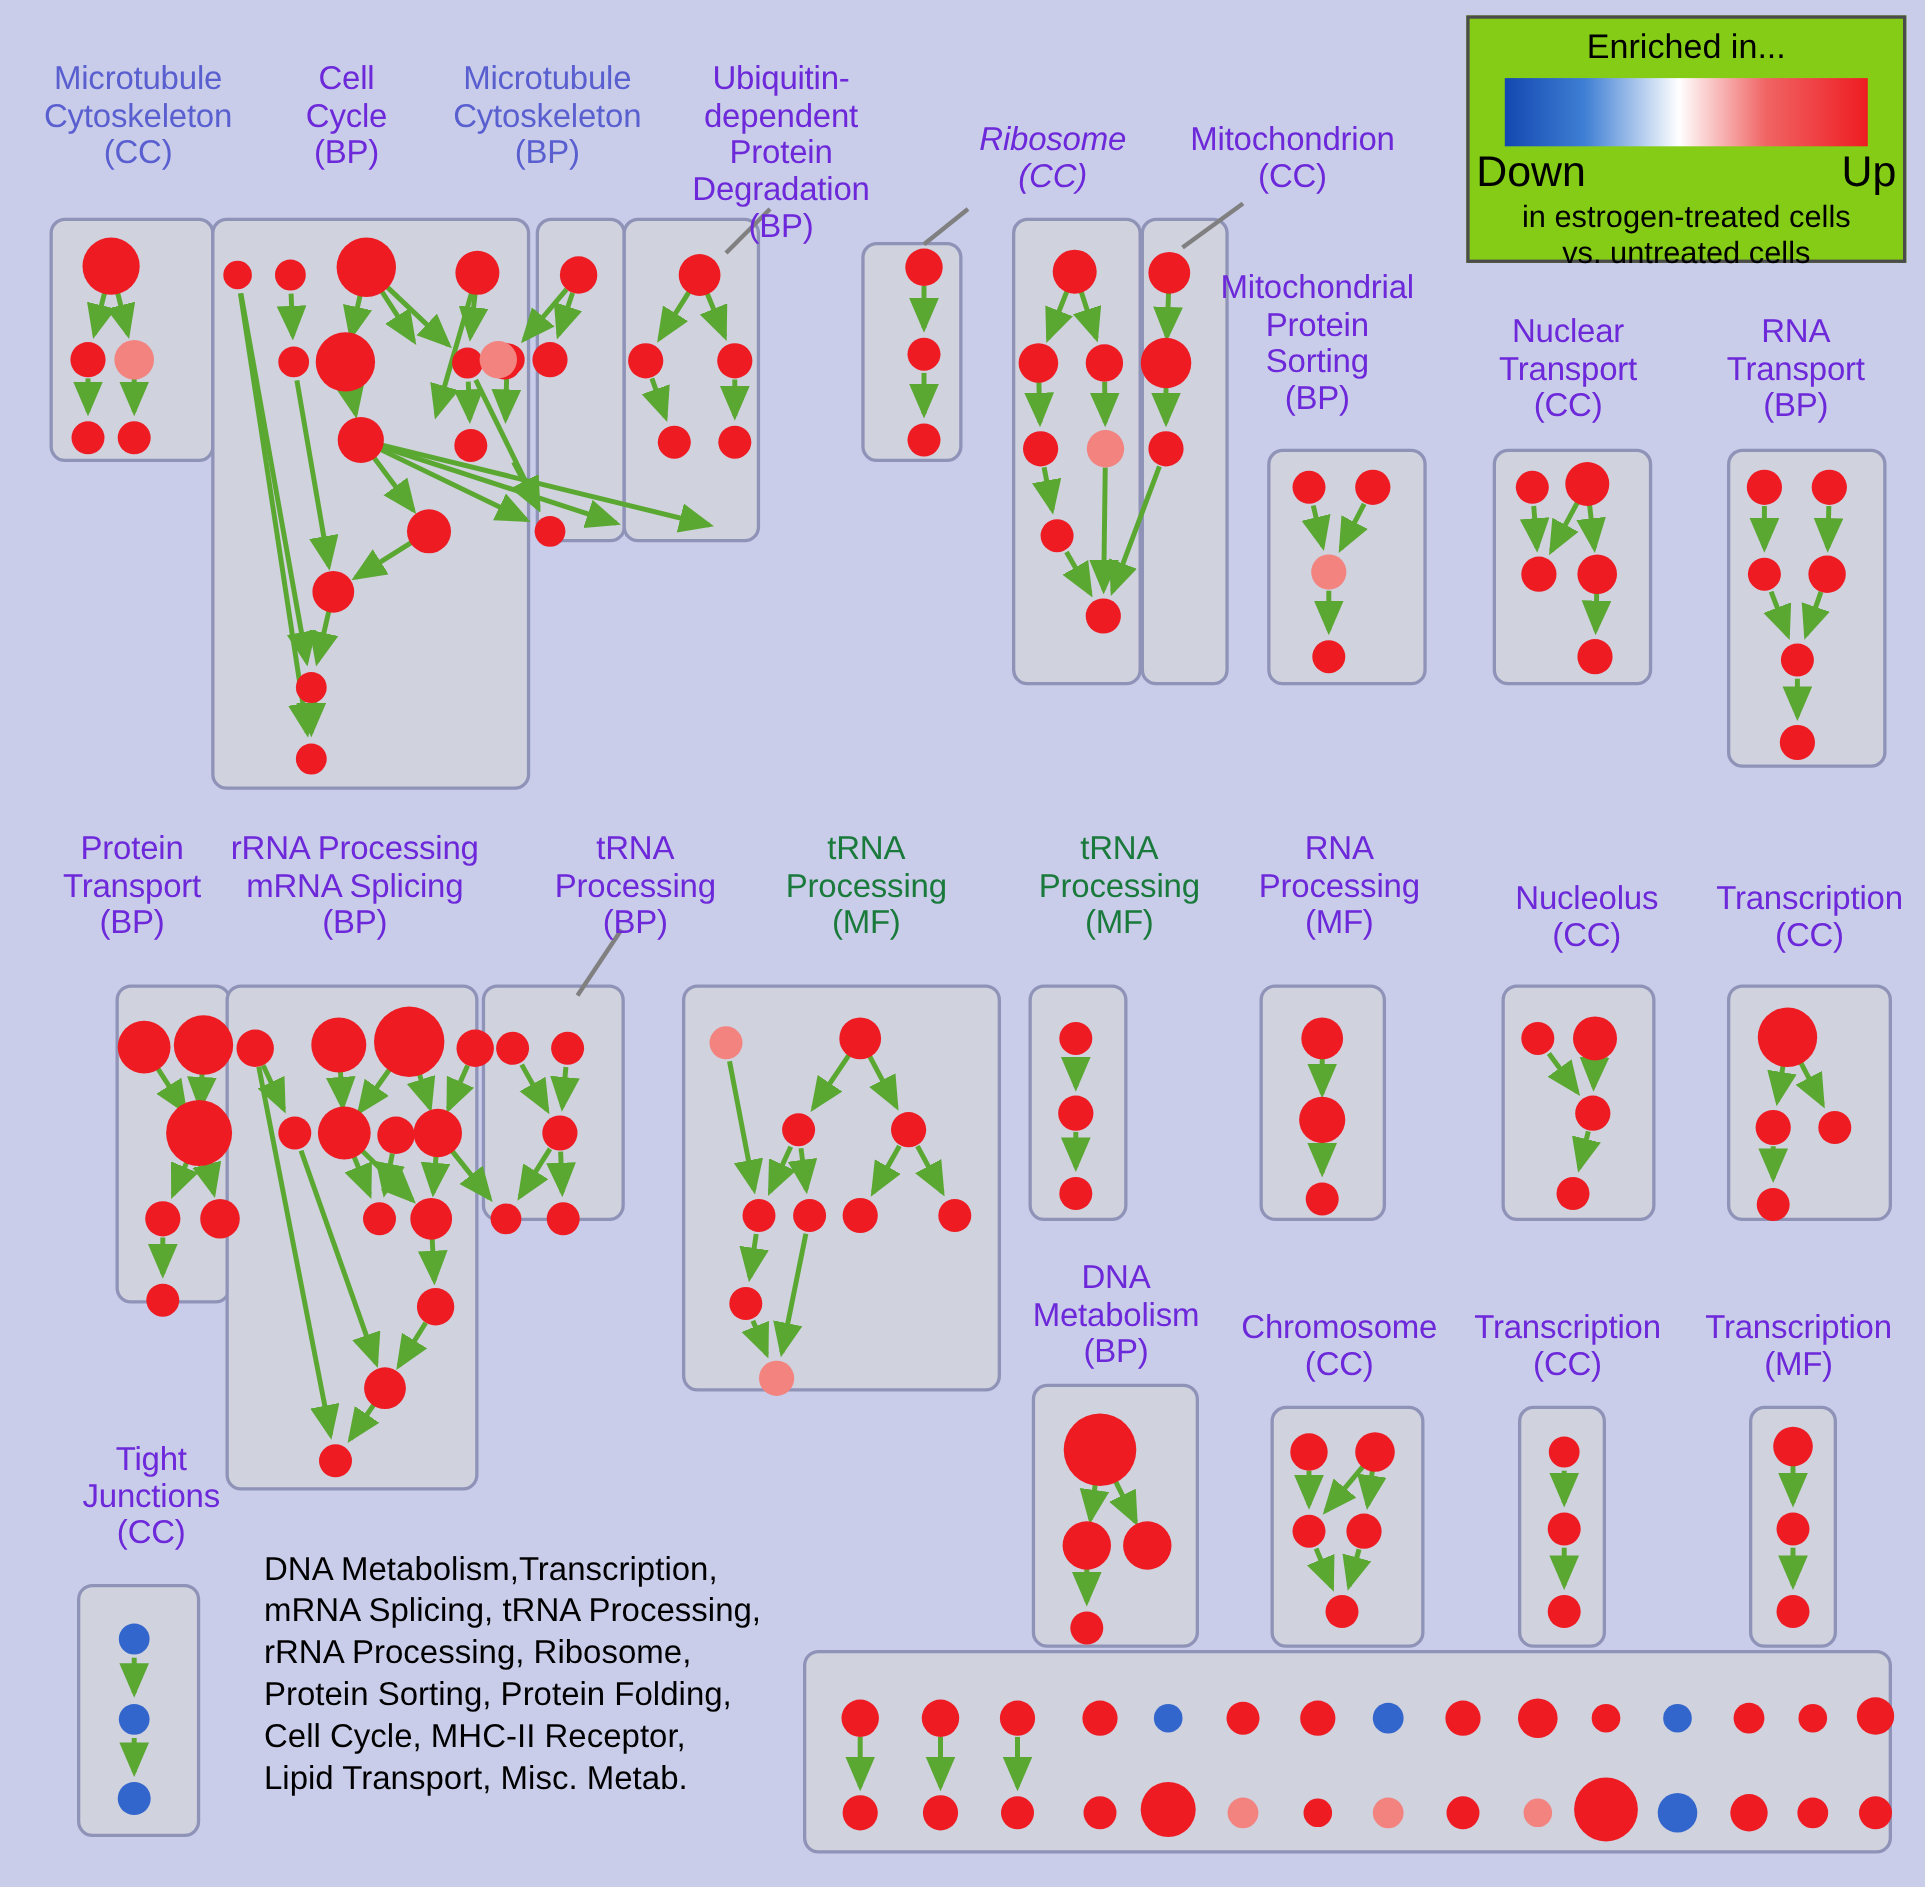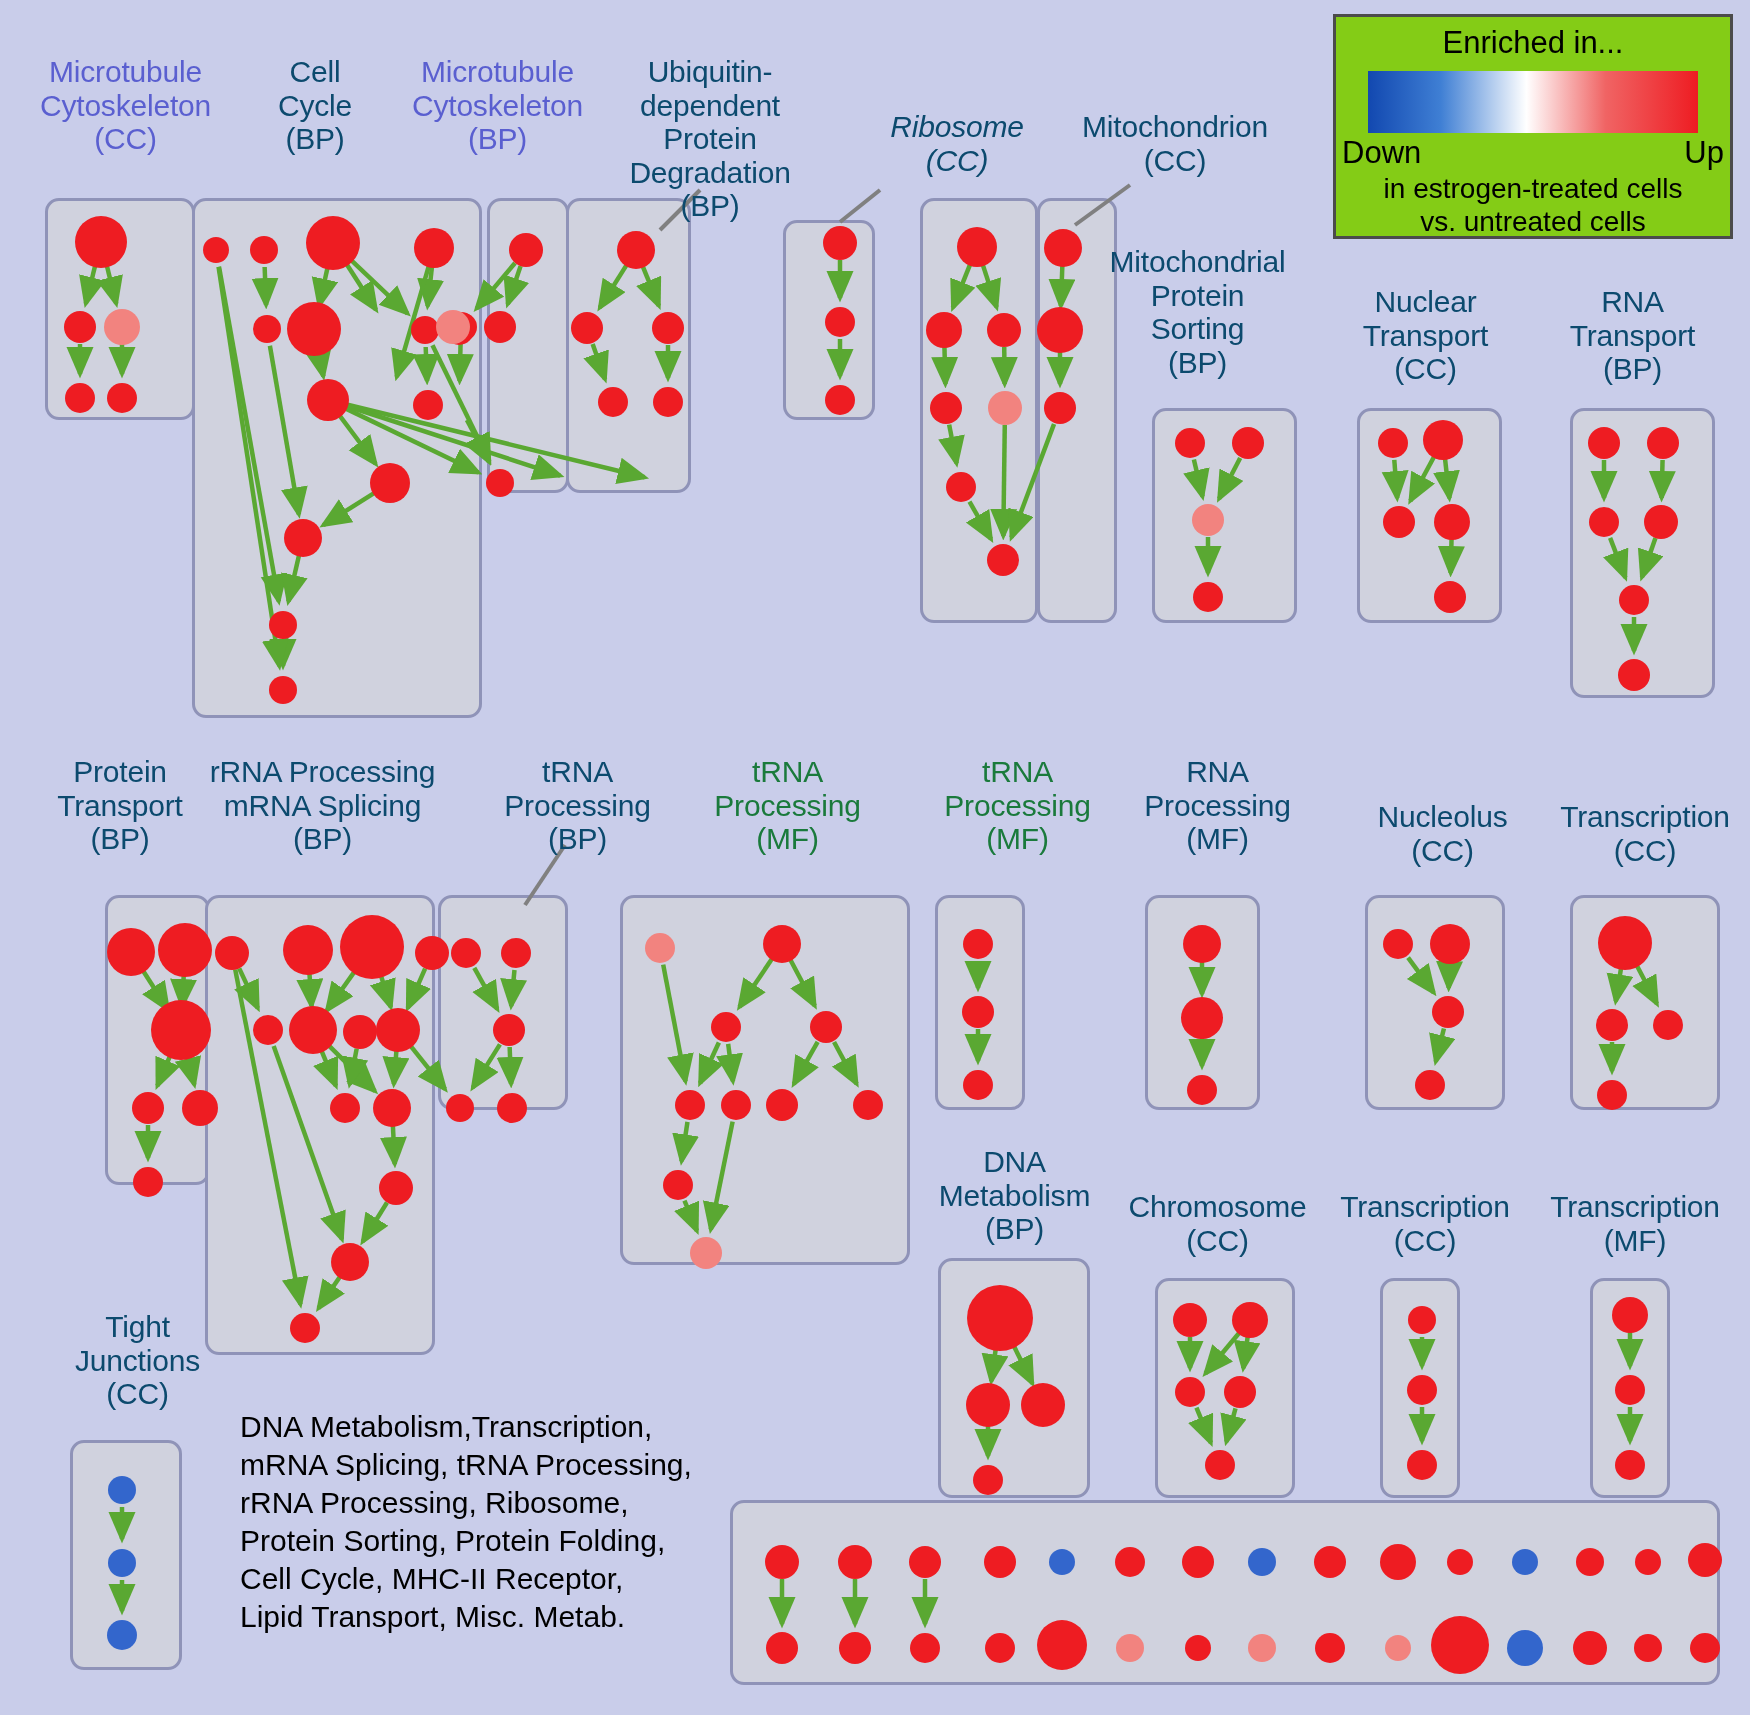--- a/index.html
+++ b/index.html
@@ -7,21 +7,21 @@
     width:1750px;height:1715px;
     background:#c9cdea;
     font-family:"Liberation Sans", sans-serif;
     position:relative;
     overflow:hidden;
   }
   #stage{position:absolute;inset:0;}
   .label{
     position:absolute;
     text-align:center;
-    color:#0c4a6e;
+    color:#6d28d9;
     font-size:30px;
     line-height:1.12;
     white-space:pre-line;
     letter-spacing:-0.2px;
   }
   .label.blue{color:#5a5fd0;}
   .label.green{color:#1a7a3c;}
   .cluster{
     position:absolute;
     background:#d0d2de;
@@ -35,21 +35,21 @@
     border:3px solid #4b4b4b;
     box-sizing:border-box;
     text-align:center;
   }
   .legend-title{font-size:31px;color:#000;margin-top:8px;}
   .legend-bar{
     margin:10px auto 0 auto;
     width:330px;height:62px;
     background:linear-gradient(to right,#1248b0 0%,#3f7fd4 22%,#ffffff 48%,#f06464 72%,#ee1c22 100%);
   }
-  .legend-ends{display:flex;justify-content:space-between;padding:2px 6px 0 6px;font-size:31px;}
+  .legend-ends{display:flex;justify-content:space-between;padding:2px 6px 0 6px;font-size:39px;}
   .legend-sub{font-size:28px;line-height:1.12;margin-top:2px;text-align:center;}
   .blurb{
     position:absolute;
     font-size:30px;
     line-height:1.27;
     color:#000;
     white-space:pre-line;
     text-align:left;
   }
   svg.net{position:absolute;left:0;top:0;width:1750px;height:1715px;pointer-events:none;}

